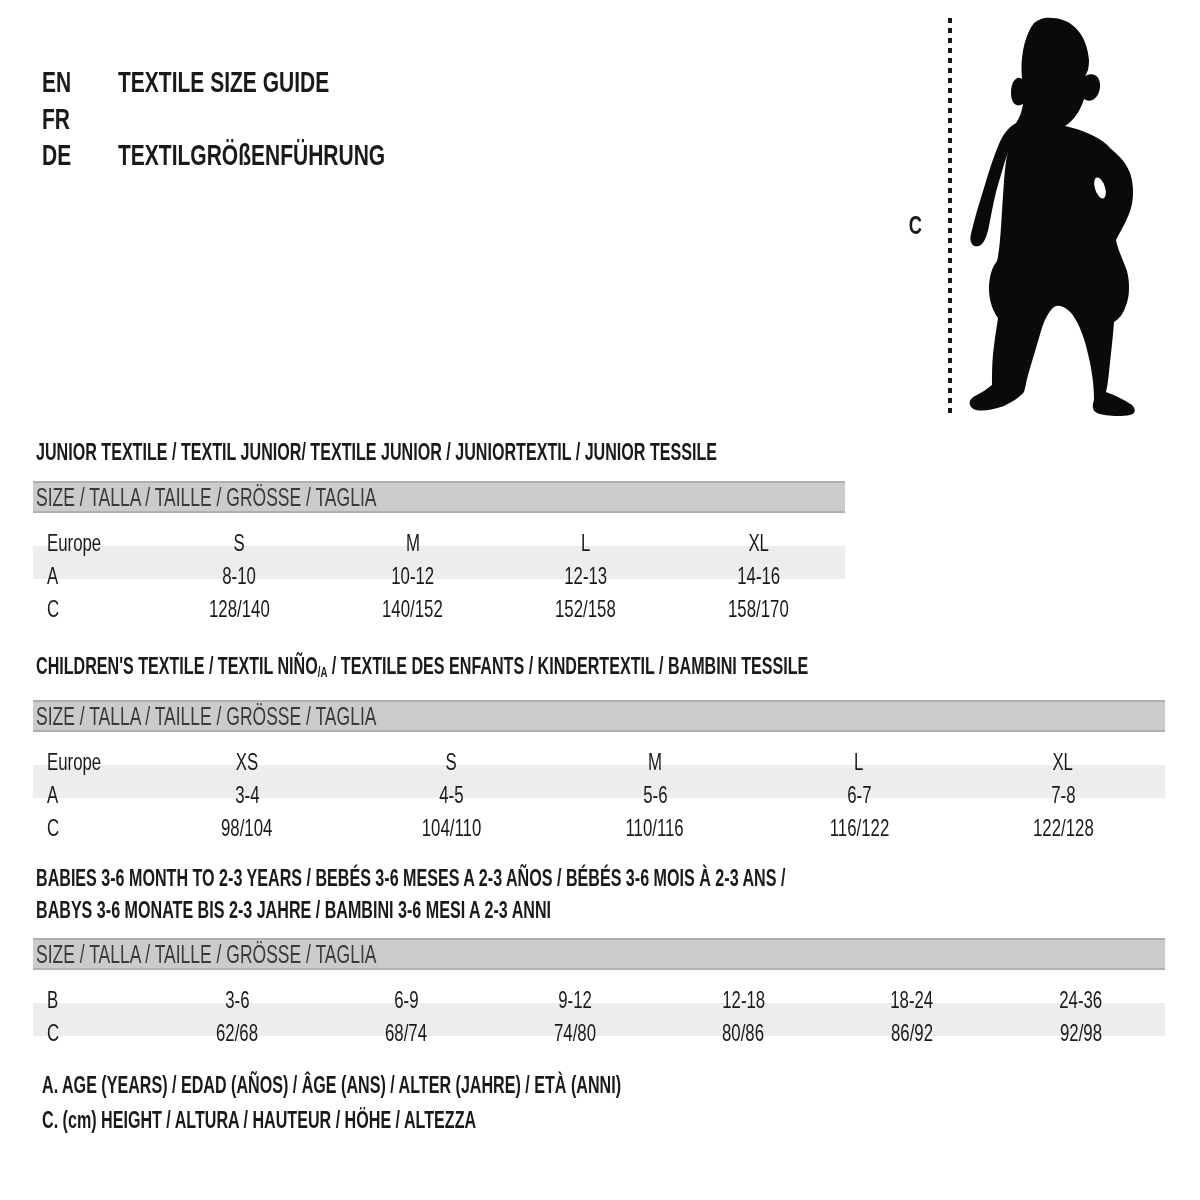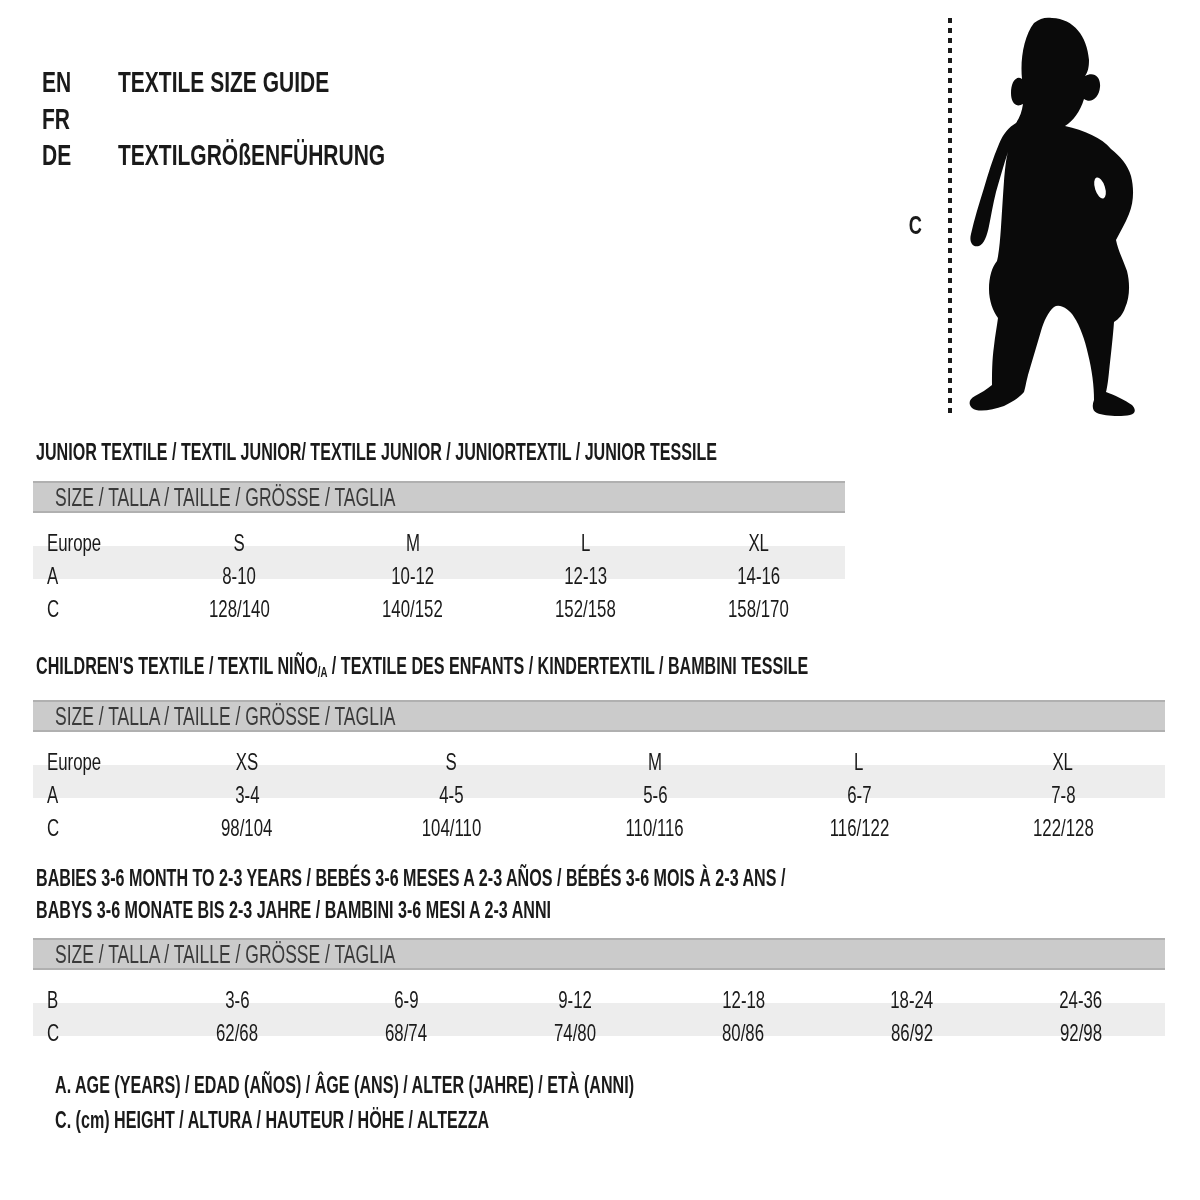--- a/index.html
+++ b/index.html
@@ -23,31 +23,31 @@
   .fig-svg { position:absolute; left:964px; top:14px; }
 
   
   .sec-title { position:absolute; left:32px; margin:4px; font-size:23px; font-weight:700; line-height:24px; }
   .subsc { font-size:0.60em; vertical-align:-0.22em; }
 
   
   .tbl { position:absolute; }
   .bar { height:32px; line-height:32px; background:var(--header-bar,#cbcbcb);
          box-shadow: inset 0 2px 0 var(--bar-edge,#b7b7b7), inset 0 -2px 0 var(--bar-edge,#b7b7b7);
-         padding-left:22px; box-sizing:border-box; font-size:25px; color:var(--bar-text,#3a3a3a); }
+         padding-left:3px; box-sizing:border-box; font-size:25px; color:var(--bar-text,#3a3a3a); }
   .trow { display:grid; height:33px; align-items:center; font-size:24px; }
   .trow.stripe { background:var(--row-stripe,#ededed); }
   .cols-j { grid-template-columns:120px repeat(4,1fr); }
   .cols-c { grid-template-columns:112px repeat(5,1fr); }
   .cols-b { grid-template-columns:120px repeat(6,1fr); }
   .cell { text-align:center;margin-top:16px; }
   .cell.lbl { text-align:left; padding-left:14px; }
 
   
-  .legend { position:absolute; left:55px; top:1068px; }
+  .legend { position:absolute; left:42px; top:1068px; }
   .legend-line { height:35px; line-height:35px; font-weight:700; font-size:23px; }
 </style>
 </head>
 <body>
 
 <div class="page">
 
   <section class="langs">
     <div class="lang-row">
       <span class="code"><span class="cnd cnd-l">EN</span></span>

